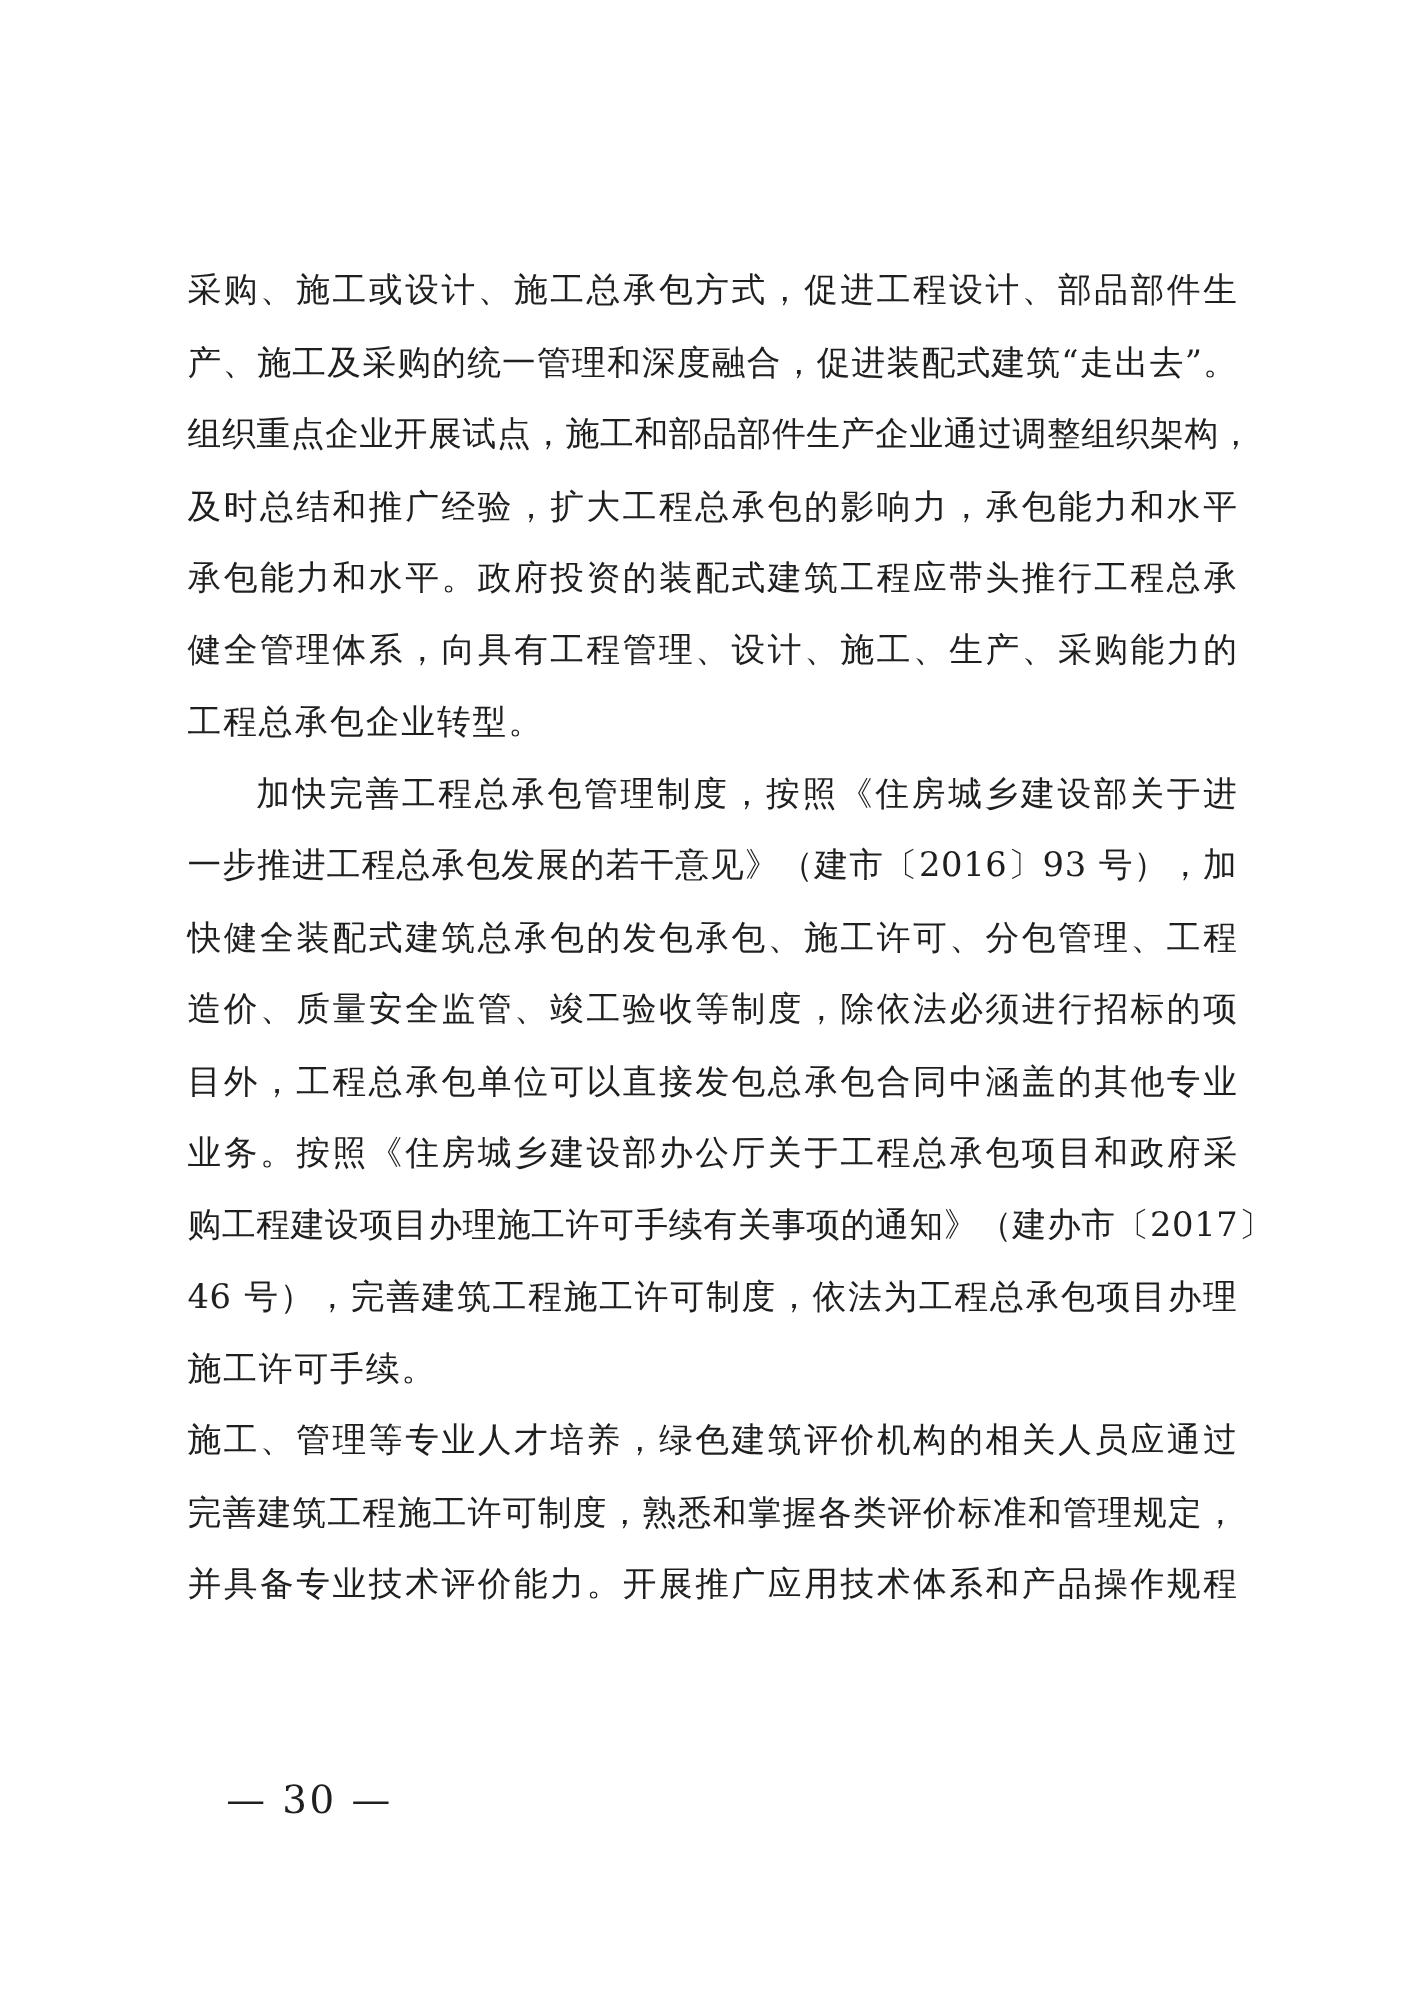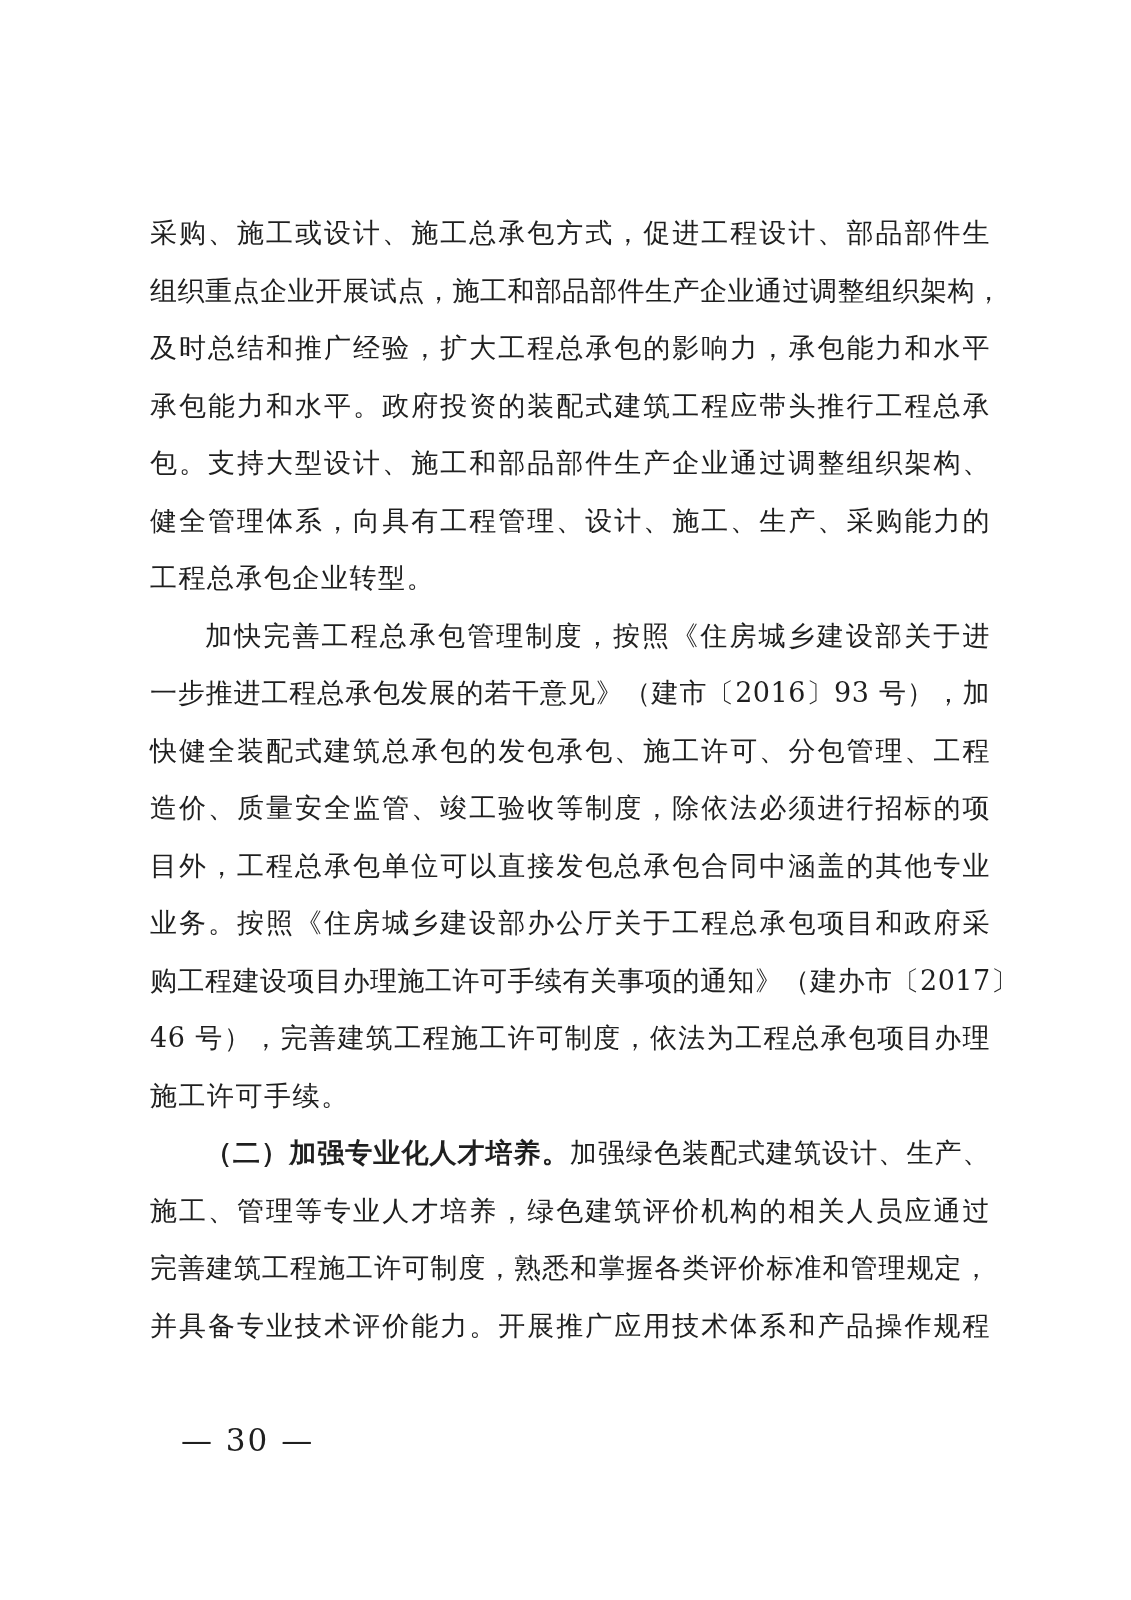--- a/index.html
+++ b/index.html
@@ -62,36 +62,35 @@
     margin-left: 31px;
     letter-spacing: 2px;
   }
 </style>
 </head>
 <body style="color: rgb(31, 31, 31); background: rgb(255, 255, 255);">
 
 <div class="page">
   <div class="doc-body" id="doc-body">
       <div class="line"><span class="seg">采购、施工或设计、施工总承包方式，促进工程设计、部品部件生</span></div>
+      <div class="line"><span class="seg">产、施工及采购的统一管理和深度融合，促进装配式建筑“走出去”。</span></div>
       <div class="line"><span class="seg">组织重点企业开展试点，施工和部品部件生产企业通过调整组织架构，</span></div>
       <div class="line"><span class="seg">及时总结和推广经验，扩大工程总承包的影响力，承包能力和水平</span></div>
       <div class="line"><span class="seg">承包能力和水平。政府投资的装配式建筑工程应带头推行工程总承</span></div>
-      <div class="line"><span class="seg">包。支持大型设计、施工和部品部件生产企业通过调整组织架构、</span></div>
       <div class="line"><span class="seg">健全管理体系，向具有工程管理、设计、施工、生产、采购能力的</span></div>
       <div class="line para-end"><span class="seg">工程总承包企业转型。</span></div>
       <div class="line indent"><span class="seg">加快完善工程总承包管理制度，按照《住房城乡建设部关于进</span></div>
       <div class="line"><span class="seg">一步推进工程总承包发展的若干意见》（建市〔2016〕93 号），加</span></div>
       <div class="line"><span class="seg">快健全装配式建筑总承包的发包承包、施工许可、分包管理、工程</span></div>
       <div class="line"><span class="seg">造价、质量安全监管、竣工验收等制度，除依法必须进行招标的项</span></div>
       <div class="line"><span class="seg">目外，工程总承包单位可以直接发包总承包合同中涵盖的其他专业</span></div>
       <div class="line"><span class="seg">业务。按照《住房城乡建设部办公厅关于工程总承包项目和政府采</span></div>
       <div class="line"><span class="seg">购工程建设项目办理施工许可手续有关事项的通知》（建办市〔2017〕</span></div>
       <div class="line"><span class="seg">46 号），完善建筑工程施工许可制度，依法为工程总承包项目办理</span></div>
       <div class="line para-end"><span class="seg">施工许可手续。</span></div>
-      <div class="line indent"><span class="seg bold">（二）加强专业化人才培养。</span><span class="seg">加强绿色装配式建筑设计、生产、</span></div>
       <div class="line"><span class="seg">施工、管理等专业人才培养，绿色建筑评价机构的相关人员应通过</span></div>
       <div class="line"><span class="seg">完善建筑工程施工许可制度，熟悉和掌握各类评价标准和管理规定，</span></div>
       <div class="line"><span class="seg">并具备专业技术评价能力。开展推广应用技术体系和产品操作规程</span></div>
     </div>
   <div class="footer">
     <span class="page-num">— 30 —</span>
   </div>
 </div>
 
 </body></html>

